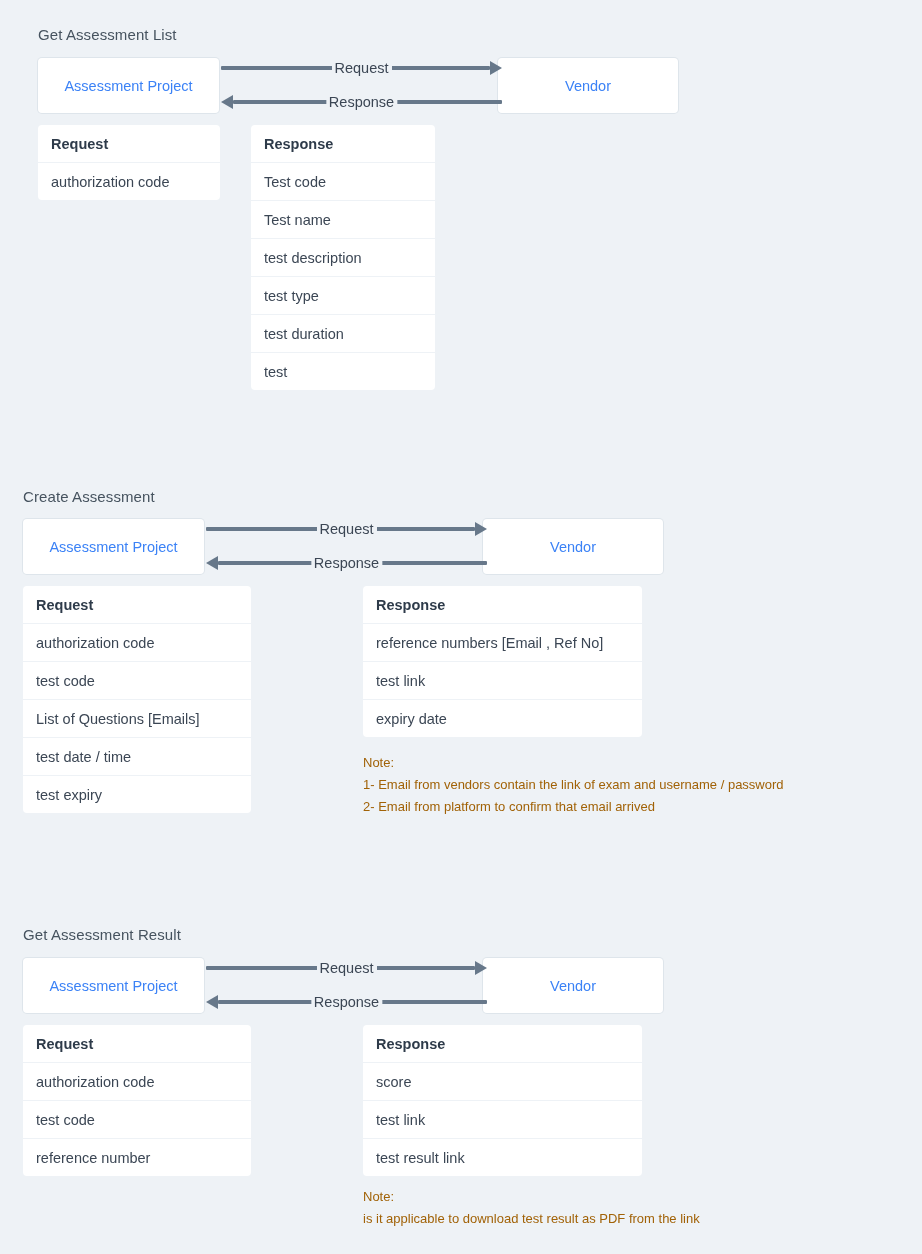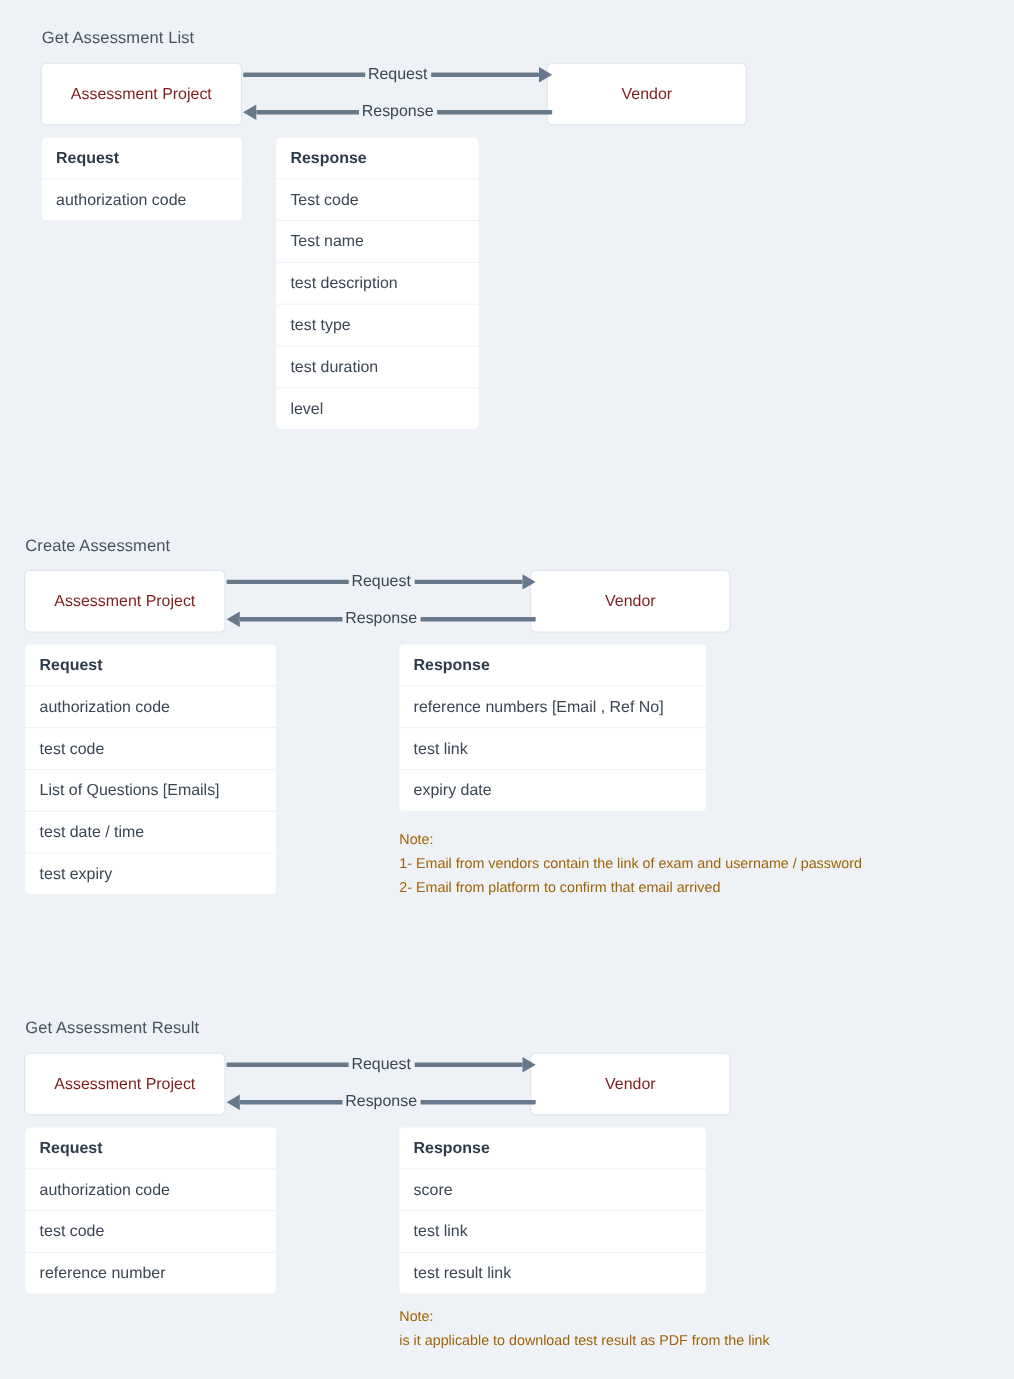--- a/index.html
+++ b/index.html
@@ -35,21 +35,21 @@
 
   
   .actor {
     position: absolute;
     background: #ffffff;
     border-radius: 4px;
     display: flex;
     align-items: center;
     justify-content: center;
     font-size: 14.5px;
-    color: #7f1d1d;
+    color: #3b82f6;
     box-shadow: 0 0 0 1px rgba(210,218,226,0.55);
     white-space: nowrap;
   }
 
   
   .flow { position: absolute; }
   .flow-line {
     position: absolute;
     height: 4px;
     background: #67788a;
@@ -156,21 +156,21 @@
       <div class="row" style="height:37px;">authorization code</div>
     </div>
 
     <div class="ftable" style="left:251px;top:125px;width:184px;">
       <div class="row head" style="height:37px;">Response</div>
       <div class="row" style="height:37px;">Test code</div>
       <div class="row" style="height:37px;">Test name</div>
       <div class="row" style="height:37px;">test description</div>
       <div class="row" style="height:37px;">test type</div>
       <div class="row" style="height:37px;">test duration</div>
-      <div class="row" style="height:37px;">level</div>
+      <div class="row" style="height:37px;">test</div>
     </div>
   </div>
 
   <div class="section" style="left:0;top:480px;width:792px;height:340px;">
 
     <div class="section-title" style="position:absolute;left:23px;top:8px;">Create Assessment</div>
 
     <div class="actor" style="left:23px;top:39px;width:181px;height:55px;">
       <span>Assessment Project</span>
     </div>

